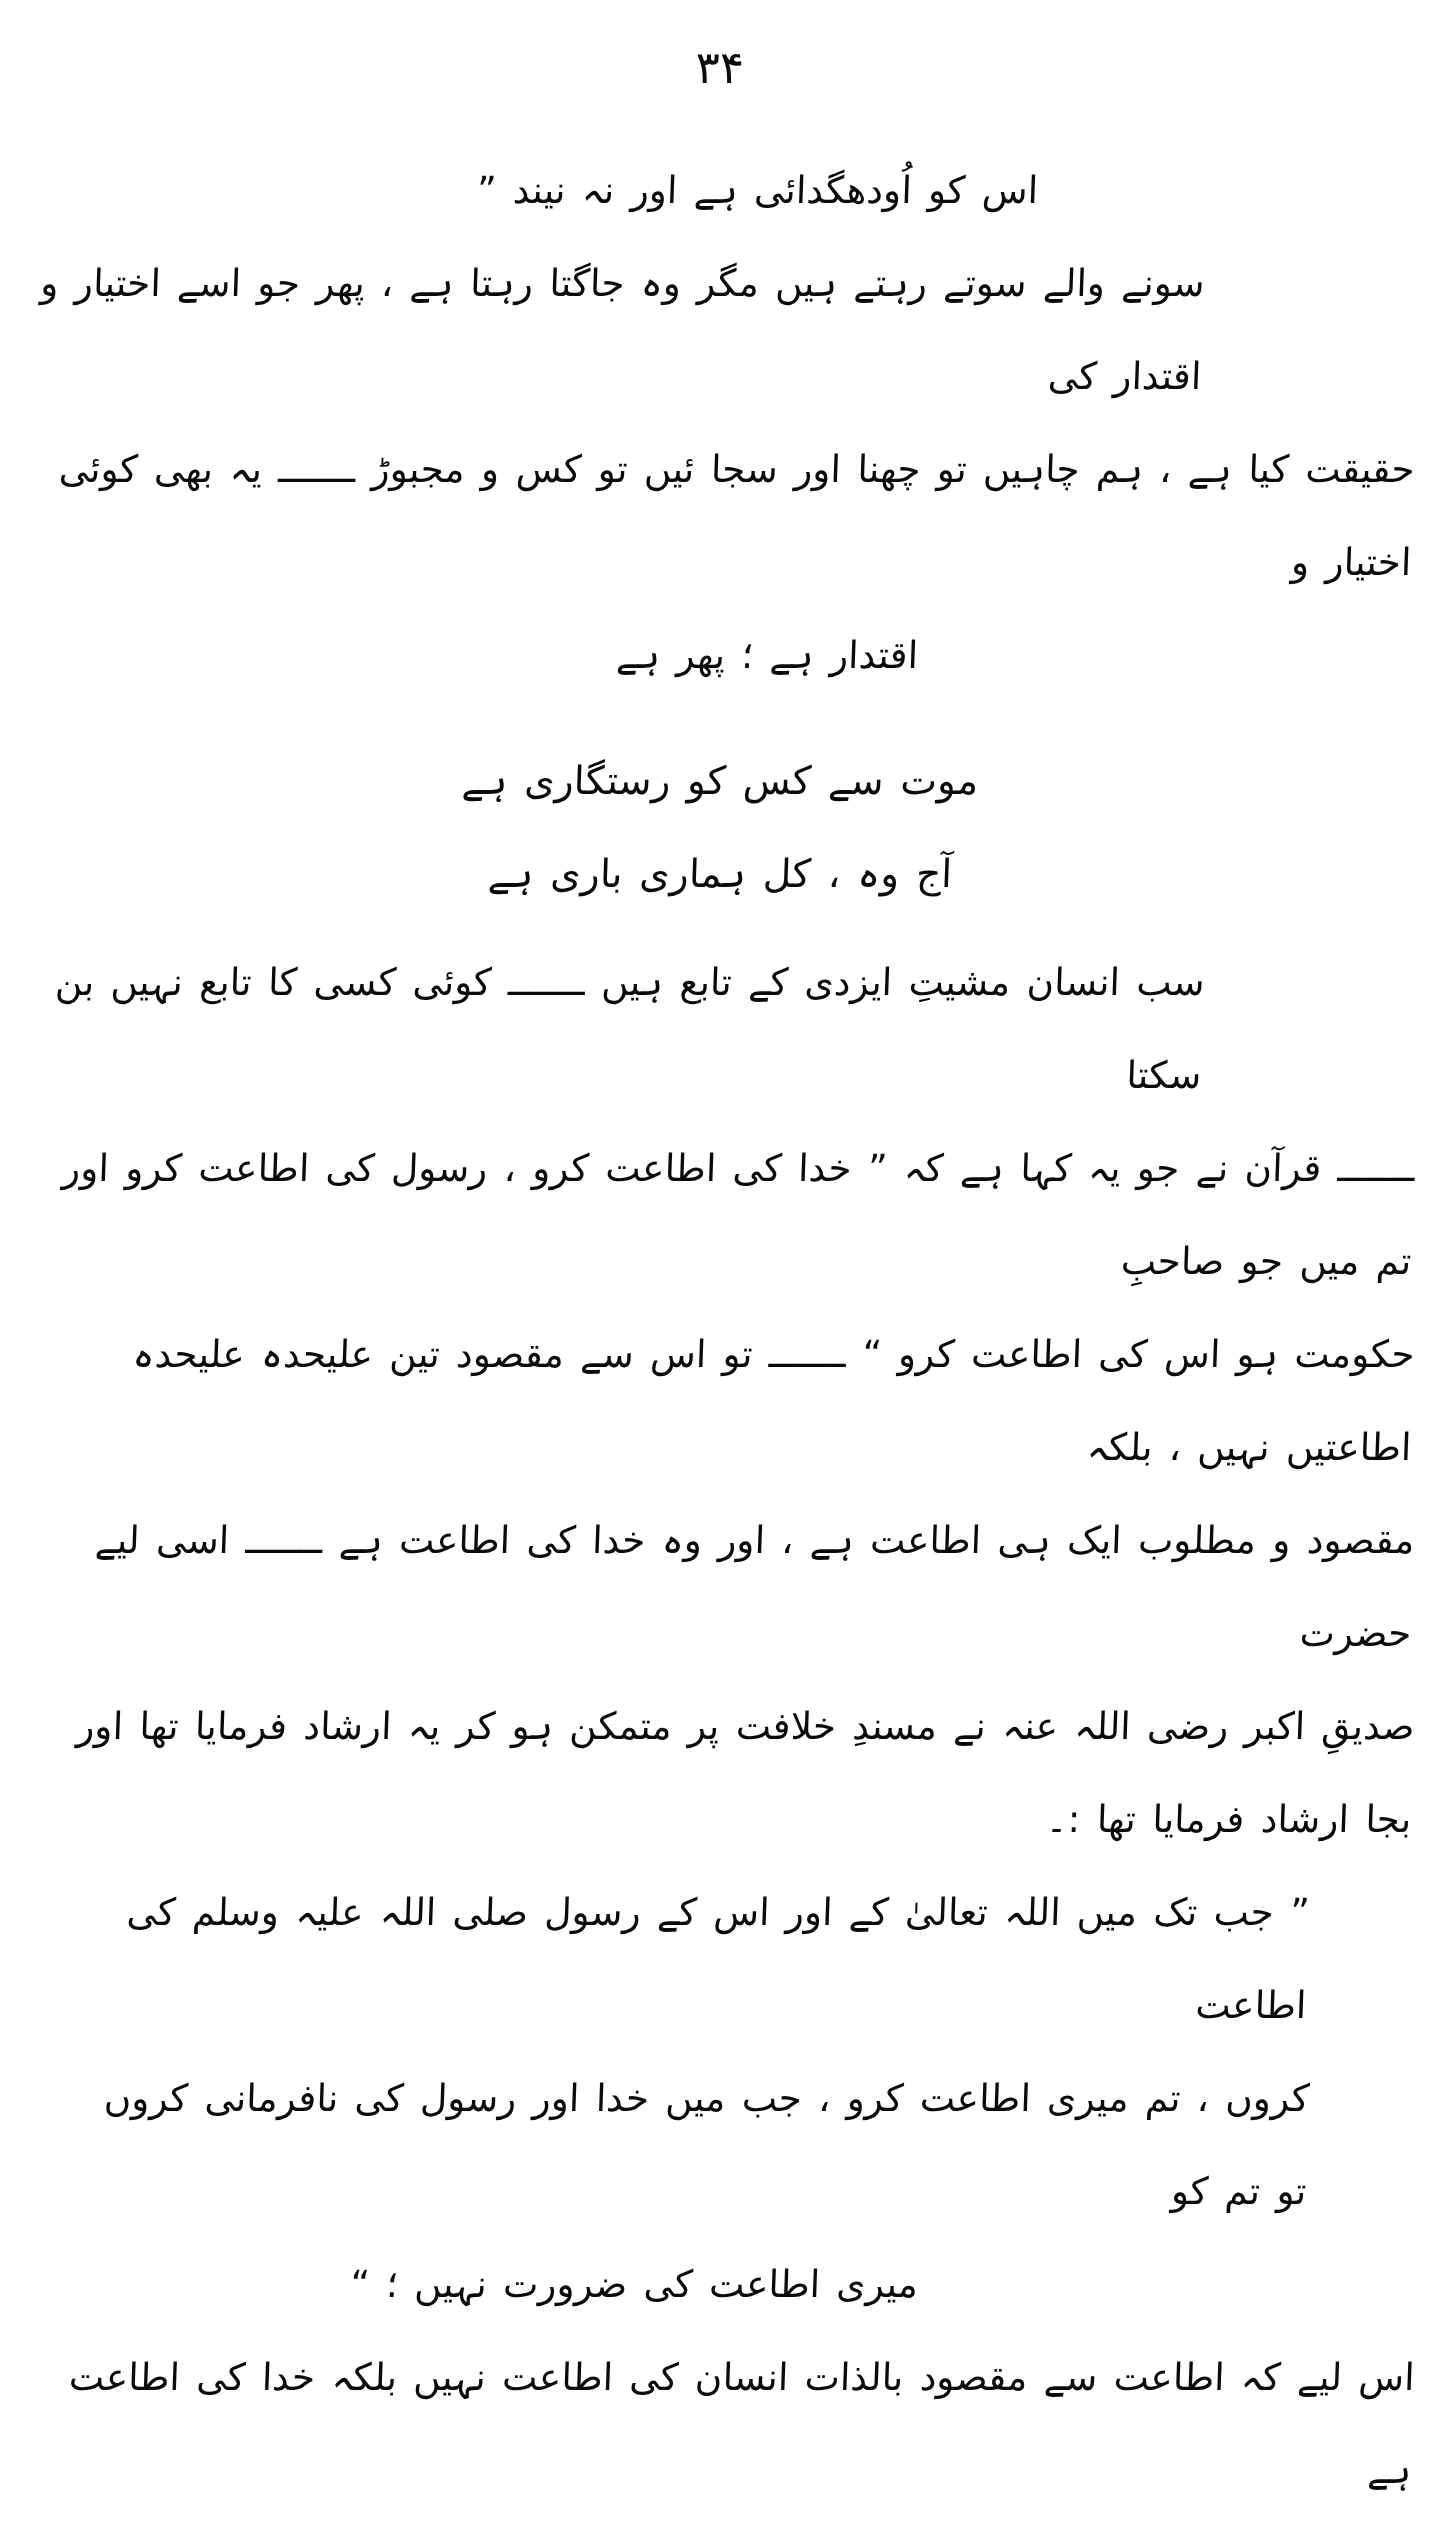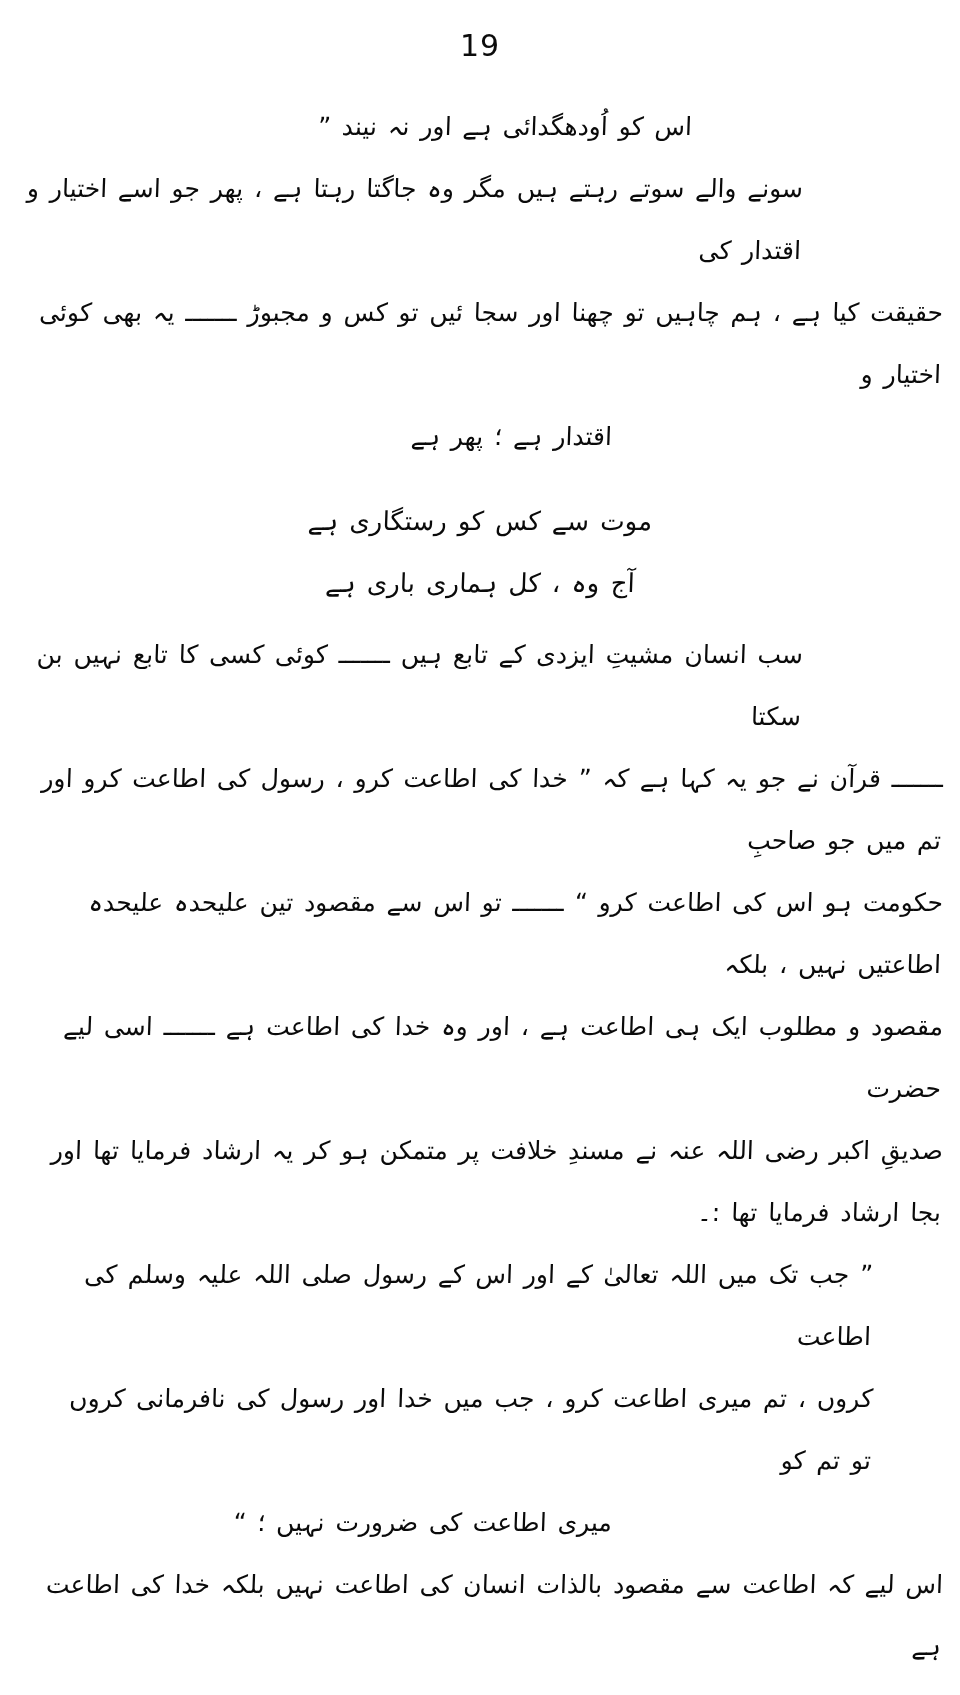--- a/index.html
+++ b/index.html
@@ -59,21 +59,21 @@
   .line.quote   { padding-right: 70px; padding-left: 40px; }
   .line.poetry  { text-align: center; font-size: 26px; }
   .spacer-sm { display: block; height: 10px; }
   .spacer-md { display: block; height: 22px; }
 </style>
 </head>
 <body>
 
 <div id="page">
 
-  <div class="page-number">19</div>
+  <div class="page-number">۳۴</div>
 
   <div class="body-text">
     <span class="line indent-2">اس کو اُودھگدائی ہے اور نہ نیند ”</span>
     <span class="line indent-1">سونے والے سوتے رہتے ہیں مگر وہ جاگتا رہتا ہے ، پھر جو اسے اختیار و اقتدار کی</span>
     <span class="line">حقیقت کیا ہے ، ہم چاہیں تو چھنا اور سجا ئیں تو کس و مجبوڑ ـــــــ یہ بھی کوئی اختیار و</span>
     <span class="line indent-3">اقتدار ہے ؛ پھر ہے</span>
     <span class="spacer-md"></span>
     <span class="line poetry center">موت سے کس کو رستگاری ہے</span>
     <span class="line poetry center">آج وہ ، کل ہماری باری ہے</span>
     <span class="spacer-sm"></span>

